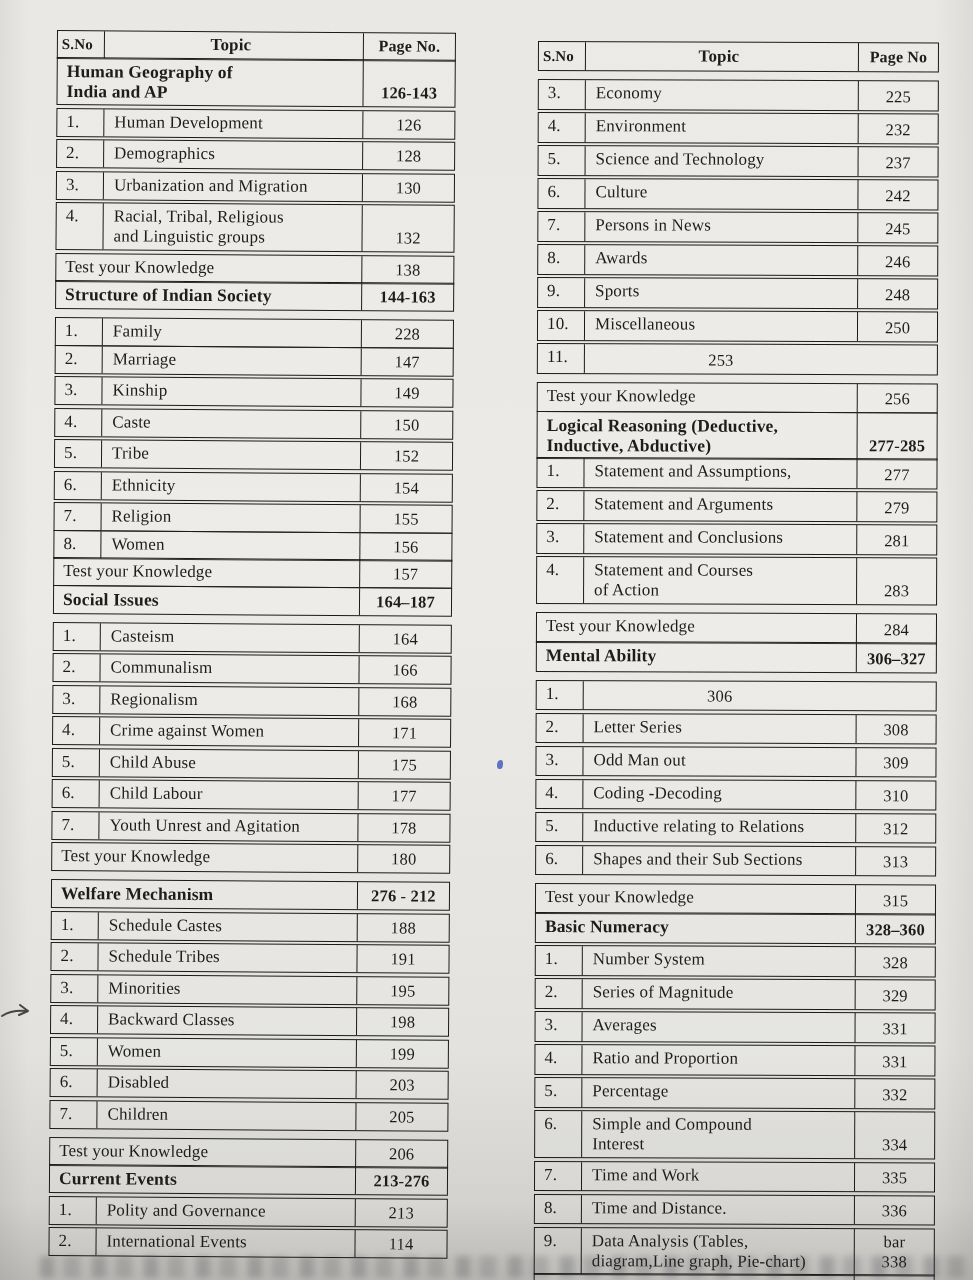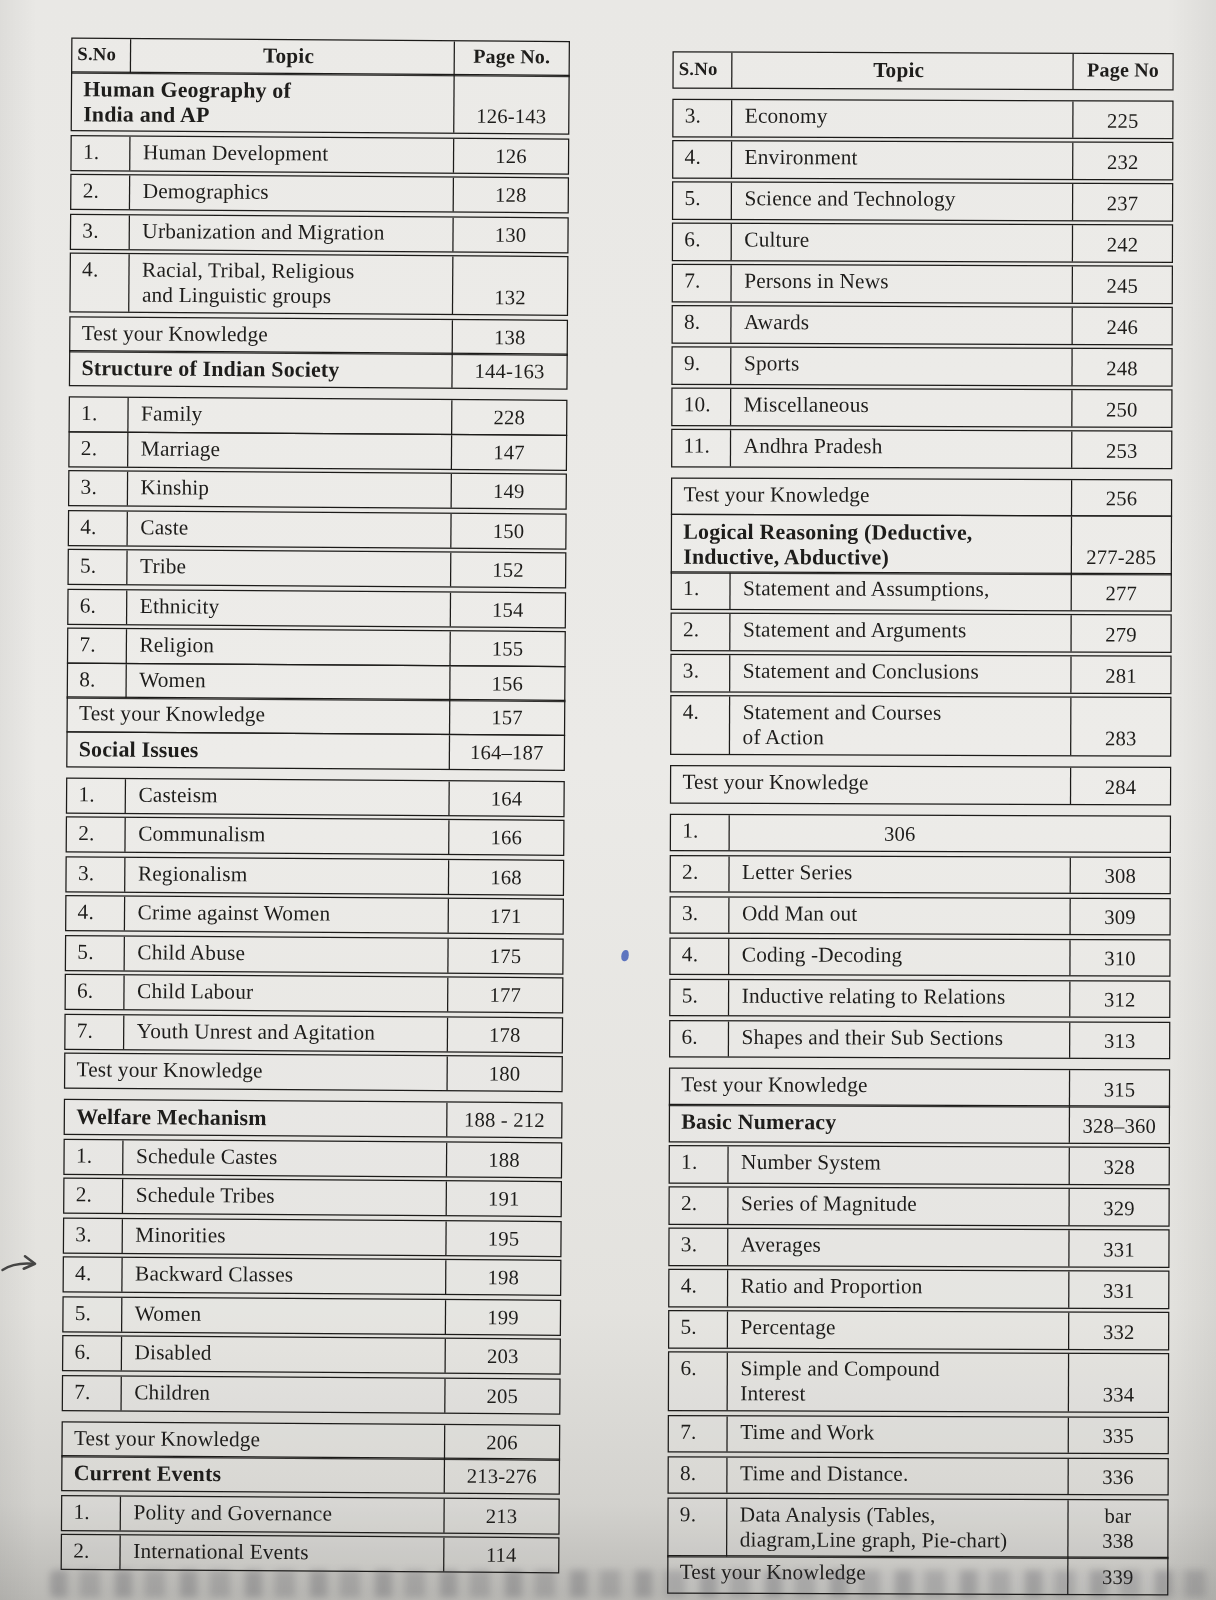--- a/index.html
+++ b/index.html
@@ -51,21 +51,21 @@
     display:flex; align-items:flex-end; justify-content:center;
     text-align:center; padding:3px 3px; font-size:16.5px;
   }
 
   .row.header .c { display:flex; align-items:center; font-weight:bold; white-space:normal; }
   .row.header .sno   { font-size:15px; padding-left:4px; }
   .row.header .topic { justify-content:center; padding-left:0; }
   .row.header .page  { justify-content:center; font-size:16px; }
 
   .section .main { font-weight:bold; font-size:17.5px; padding-left:9px; }
-  .section .page { font-weight:normal; }
+  .section .page { font-weight:bold; }
   .test .main    { padding-left:9px; }
 
   .pen-mark { position:absolute; left:0px; top:1000px; opacity:0.85; }
   .blue-ink-dot {
     position:absolute; left:497px; top:760px; width:6px; height:9px;
     background:#3a57b5; border-radius:60% 40% 55% 45%; opacity:0.8;
   }
   .bleed-through {
     position:absolute; left:40px; bottom:2px; width:930px; height:22px;
     background:repeating-linear-gradient(90deg,
@@ -201,21 +201,21 @@
         <div class="c sno">7.</div>
         <div class="c topic">Youth Unrest and Agitation</div>
         <div class="c page">178</div>
       </div>
       <div class="row test g1">
         <div class="c main">Test your Knowledge</div>
         <div class="c page">180</div>
       </div>
       <div class="row section g2">
         <div class="c main">Welfare Mechanism</div>
-        <div class="c page">188 - 212</div>
+        <div class="c page">276 - 212</div>
       </div>
       <div class="row item g1">
         <div class="c sno">1.</div>
         <div class="c topic">Schedule Castes</div>
         <div class="c page">188</div>
       </div>
       <div class="row item g1">
         <div class="c sno">2.</div>
         <div class="c topic">Schedule Tribes</div>
         <div class="c page">191</div>
@@ -305,21 +305,20 @@
         <div class="c topic">Sports</div>
         <div class="c page">248</div>
       </div>
       <div class="row item g1">
         <div class="c sno">10.</div>
         <div class="c topic">Miscellaneous</div>
         <div class="c page">250</div>
       </div>
       <div class="row item g1">
         <div class="c sno">11.</div>
-        <div class="c topic">Andhra Pradesh</div>
         <div class="c page">253</div>
       </div>
       <div class="row test g2">
         <div class="c main">Test your Knowledge</div>
         <div class="c page">256</div>
       </div>
       <div class="row section g0">
         <div class="c main">Logical Reasoning (Deductive,
 Inductive, Abductive)</div>
         <div class="c page">277-285</div>
@@ -341,20 +340,24 @@
       </div>
       <div class="row item g1">
         <div class="c sno">4.</div>
         <div class="c topic">Statement and Courses
 of Action</div>
         <div class="c page">283</div>
       </div>
       <div class="row test g2">
         <div class="c main">Test your Knowledge</div>
         <div class="c page">284</div>
+      </div>
+      <div class="row section g0">
+        <div class="c main">Mental Ability</div>
+        <div class="c page">306–327</div>
       </div>
       <div class="row item g2">
         <div class="c sno">1.</div>
         <div class="c page">306</div>
       </div>
       <div class="row item g1">
         <div class="c sno">2.</div>
         <div class="c topic">Letter Series</div>
         <div class="c page">308</div>
       </div>

